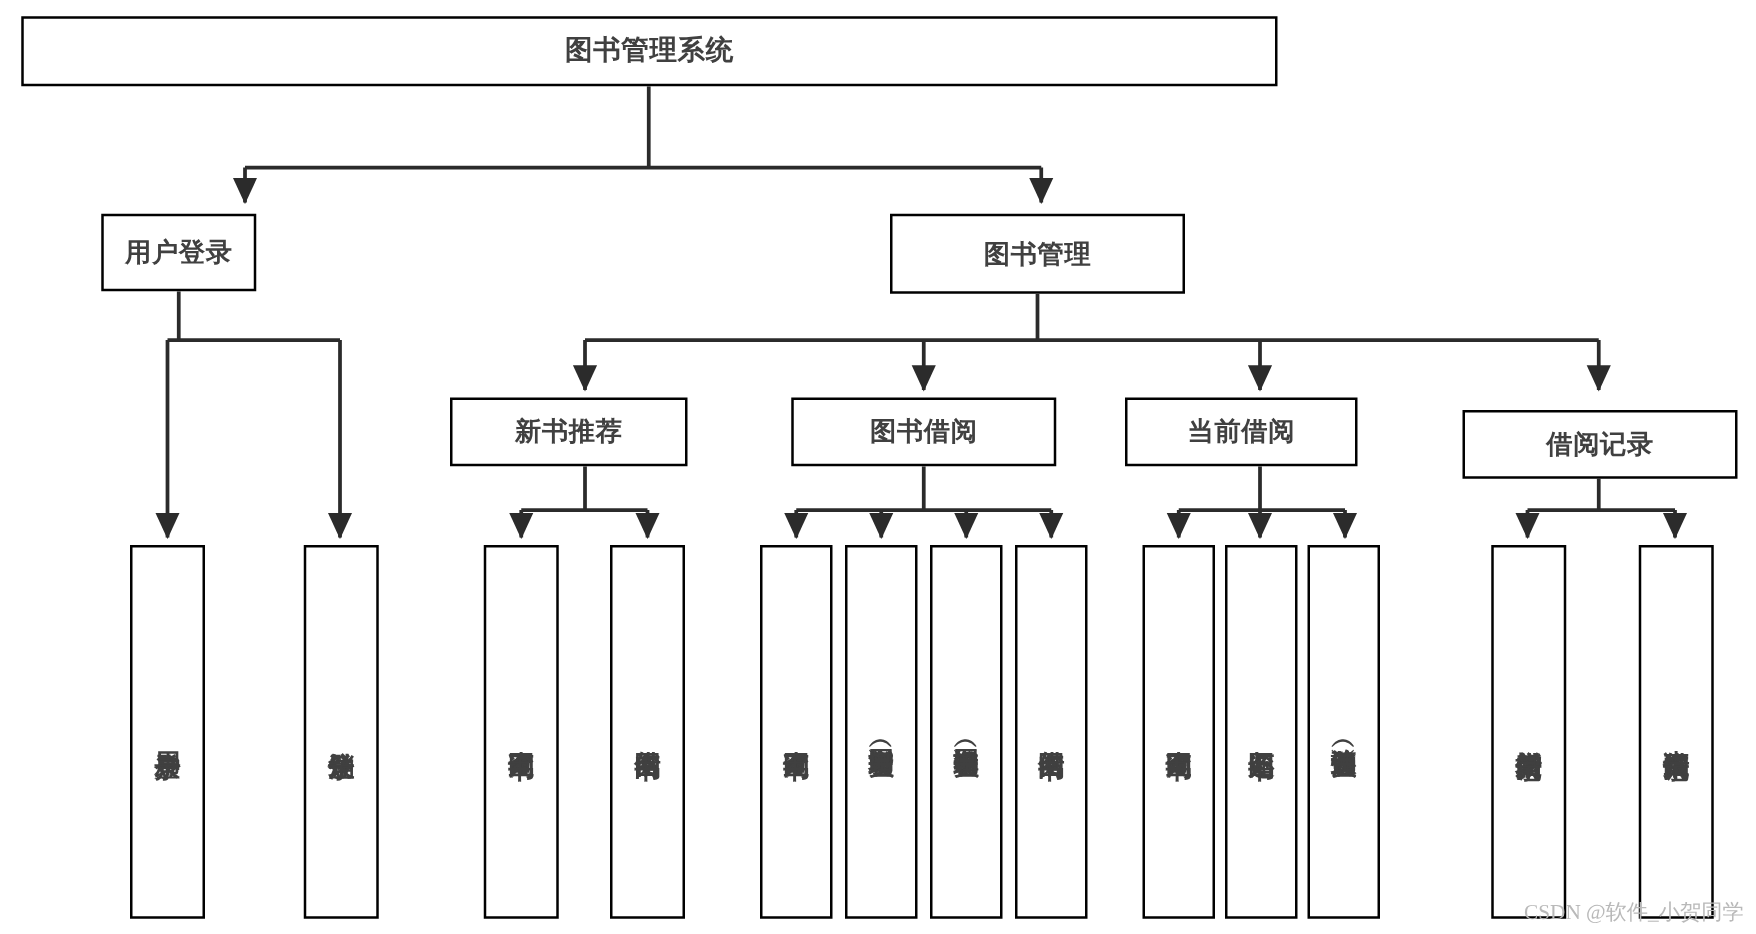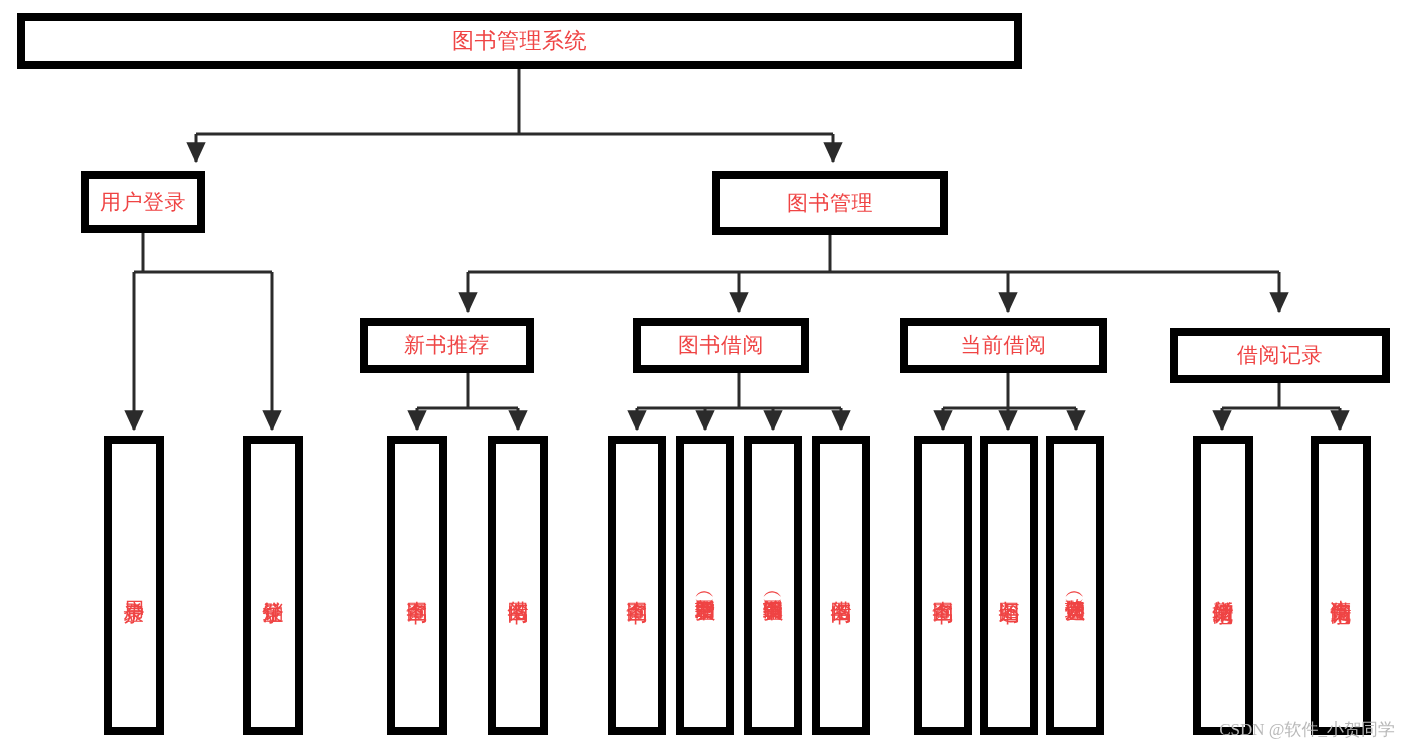--- a/index.html
+++ b/index.html
@@ -23,26 +23,27 @@
     left: 0;
     top: 0;
     width: 1405px;
     height: 747px;
     pointer-events: none;
   }
   .node {
     position: absolute;
     box-sizing: border-box;
     background: #ffffff;
-    border: 8px solid #000000;
+    border: 2px solid #000000;
     display: flex;
     align-items: center;
     justify-content: center;
-    color: #ef4444;
+    color: #404040;
     z-index: 2;
+    font-weight: bold;
   }
   .node .label {
     display: block;
     text-align: center;
     line-height: 1.18;
   }
   
   .node.horiz .label {
     font-size: 21px;
     letter-spacing: 0.5px;
@@ -140,27 +141,27 @@
     <span class="label">图书管理系统</span>
   </div>
 
   <div class="node horiz" style="left:81px; top:171px; width:124px; height:62px;">
     <span class="label">用户登录</span>
   </div>
   <div class="node horiz" style="left:712px; top:171px; width:236px; height:64px;">
     <span class="label">图书管理</span>
   </div>
 
-  <div class="node horiz" style="left:360px; top:318px; width:174px; height:55px;">
+  <div class="node horiz" style="left:360px; top:318px; width:190px; height:55px;">
     <span class="label">新书推荐</span>
   </div>
-  <div class="node horiz" style="left:633px; top:318px; width:176px; height:55px;">
+  <div class="node horiz" style="left:633px; top:318px; width:212px; height:55px;">
     <span class="label">图书借阅</span>
   </div>
-  <div class="node horiz" style="left:900px; top:318px; width:207px; height:55px;">
+  <div class="node horiz" style="left:900px; top:318px; width:186px; height:55px;">
     <span class="label">当前借阅</span>
   </div>
   <div class="node horiz" style="left:1170px; top:318px; width:220px; height:55px;margin-top:10px;">
     <span class="label">借阅记录</span>
   </div>
 
   <div class="node vert" style="left:104px; top:436px; width:60px; height:299px;">
     <span class="label">用户登录</span>
   </div>
   <div class="node vert" style="left:243px; top:436px; width:60px; height:299px;">

